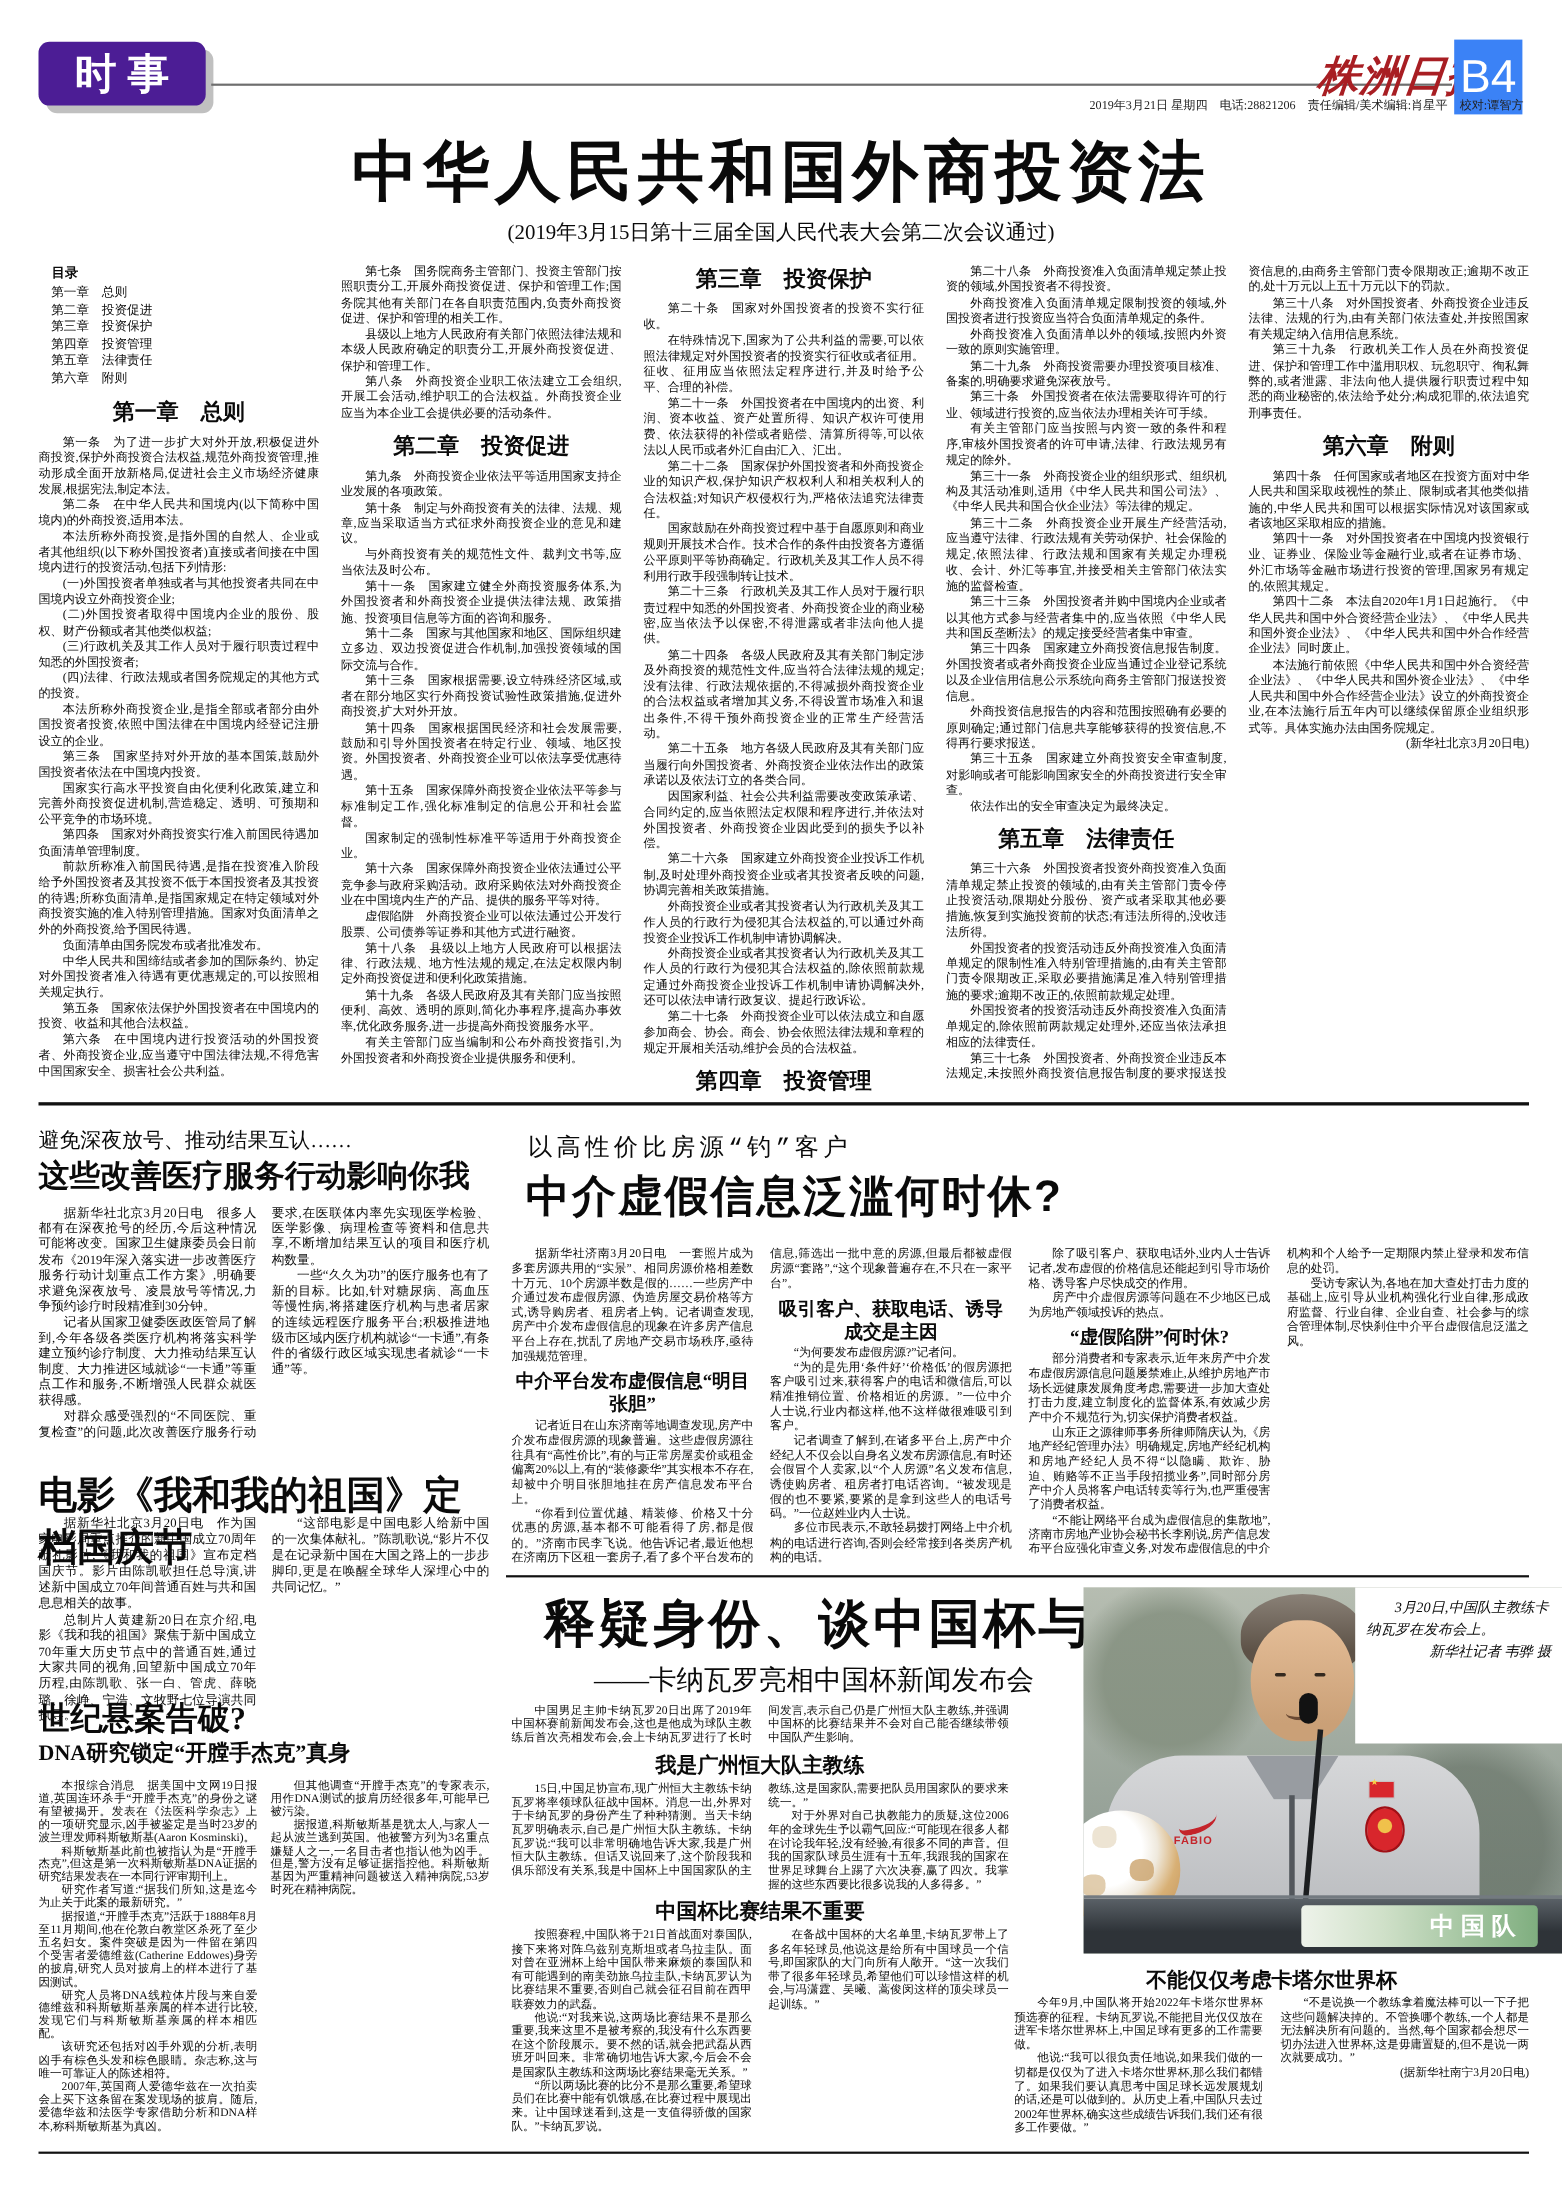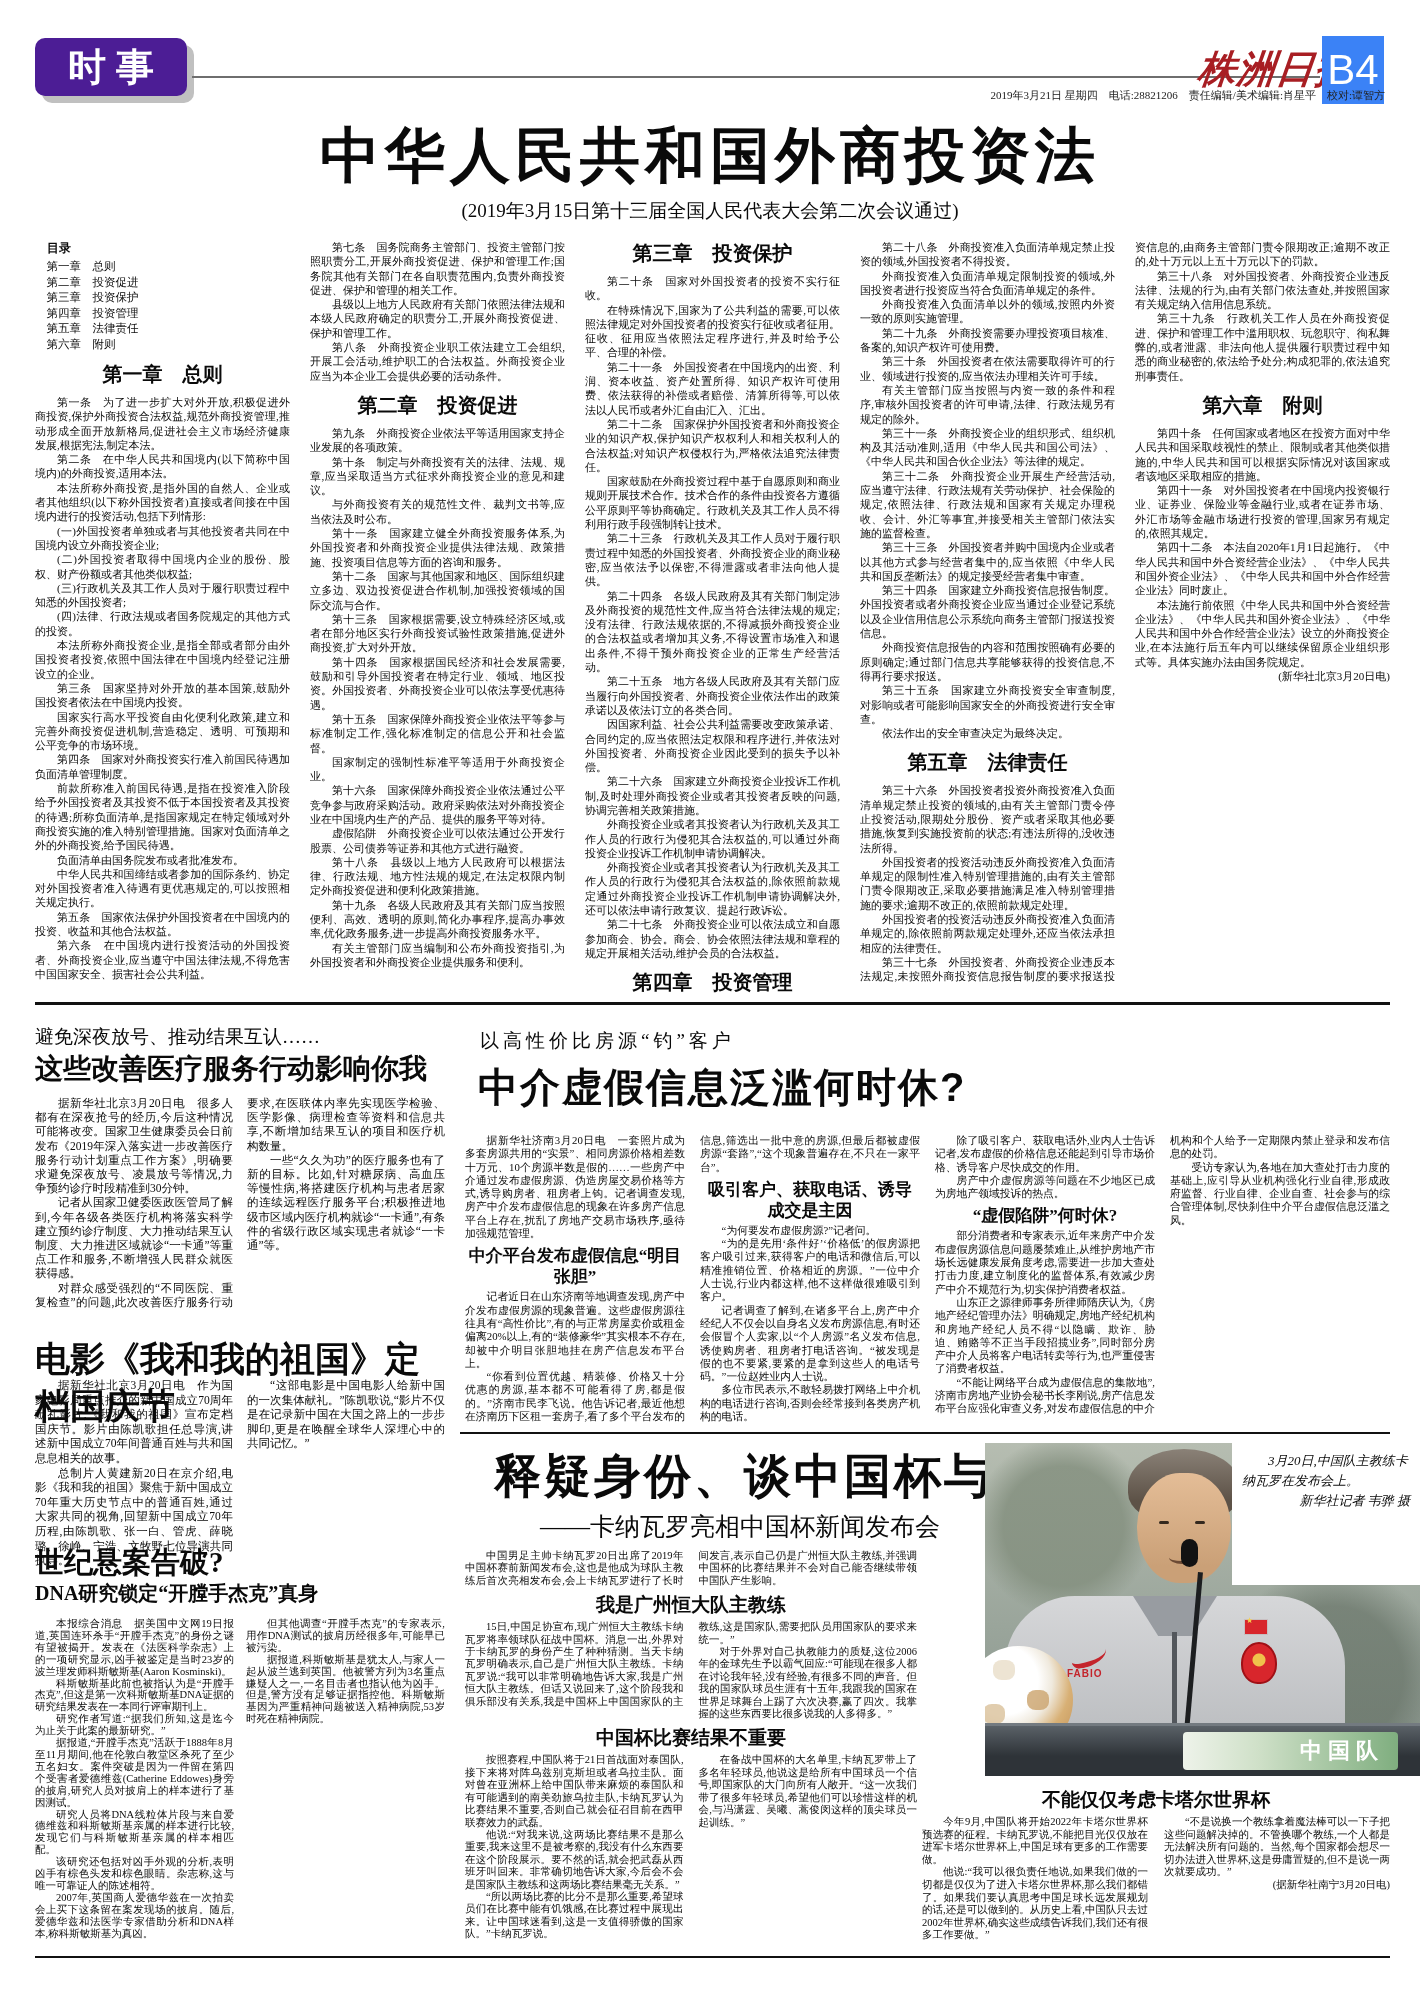--- a/index.html
+++ b/index.html
@@ -41,21 +41,21 @@
   .med-body{left:35px;top:1096px;width:410px;height:224px;column-count:2;column-gap:14px;}
   .med-body .flow-para{font-size:11.5px;line-height:14.2px;}
   .movie-headline{left:35px;top:1336px;width:412px;font-weight:bold;font-size:35px;}
   .movie-body{left:35px;top:1378px;width:410px;height:208px;column-count:2;column-gap:14px;}
   .movie-body .flow-para{font-size:11.5px;line-height:14.6px;}
   .ripper-h1{left:35px;top:1543px;font-weight:bold;font-size:29px;}
   .ripper-h2{left:35px;top:1580px;font-weight:bold;font-size:20px;}
   .ripper-body{left:35px;top:1618px;width:410px;height:336px;column-count:2;column-gap:12px;}
   .ripper-body .flow-para{font-size:10.5px;line-height:11.9px;}
   
-  .agent-kicker{left:480px;top:1028px;font-size:19px;letter-spacing:4px;}
+  .agent-kicker{left:480px;top:1028px;font-size:22px;letter-spacing:4px;font-family:Liberation Mono, monospace;}
   .agent-headline{left:478px;top:1060px;font-family:"Liberation Sans",sans-serif;font-weight:bold;font-size:40px;letter-spacing:2px;}
   .agent-body{left:465px;top:1134px;width:925px;height:294px;column-count:4;column-gap:15px;}
   .agent-body .flow-para{font-size:10.8px;line-height:13.3px;}
   .agent-body .flow-subhead{font-size:17px;line-height:21px;margin:5px 0 3px;}
   
   .cann-headline{left:494px;top:1445px;font-weight:bold;font-size:47px;letter-spacing:3px;}
   .cann-sub{left:540px;top:1510px;font-size:25px;}
   .cann-left{left:465px;top:1550px;width:452px;height:407px;column-count:2;column-gap:15px;}
   .cann-left .flow-para{font-size:10.5px;line-height:12.4px;}
   .cann-left .flow-subhead,.cann-right .flow-subhead{column-span:all;font-size:19px;margin:5px 0 3px;}
@@ -177,21 +177,21 @@
         <p class="flow-para">第二十五条　地方各级人民政府及其有关部门应当履行向外国投资者、外商投资企业依法作出的政策承诺以及依法订立的各类合同。</p>
         <p class="flow-para">因国家利益、社会公共利益需要改变政策承诺、合同约定的,应当依照法定权限和程序进行,并依法对外国投资者、外商投资企业因此受到的损失予以补偿。</p>
         <p class="flow-para">第二十六条　国家建立外商投资企业投诉工作机制,及时处理外商投资企业或者其投资者反映的问题,协调完善相关政策措施。</p>
         <p class="flow-para">外商投资企业或者其投资者认为行政机关及其工作人员的行政行为侵犯其合法权益的,可以通过外商投资企业投诉工作机制申请协调解决。</p>
         <p class="flow-para">外商投资企业或者其投资者认为行政机关及其工作人员的行政行为侵犯其合法权益的,除依照前款规定通过外商投资企业投诉工作机制申请协调解决外,还可以依法申请行政复议、提起行政诉讼。</p>
         <p class="flow-para">第二十七条　外商投资企业可以依法成立和自愿参加商会、协会。商会、协会依照法律法规和章程的规定开展相关活动,维护会员的合法权益。</p>
         <p class="flow-head">第四章　投资管理</p>
         <p class="flow-para">第二十八条　外商投资准入负面清单规定禁止投资的领域,外国投资者不得投资。</p>
         <p class="flow-para">外商投资准入负面清单规定限制投资的领域,外国投资者进行投资应当符合负面清单规定的条件。</p>
         <p class="flow-para">外商投资准入负面清单以外的领域,按照内外资一致的原则实施管理。</p>
-        <p class="flow-para">第二十九条　外商投资需要办理投资项目核准、备案的,知识产权许可使用费。</p>
+        <p class="flow-para">第二十九条　外商投资需要办理投资项目核准、备案的,明确要求避免深夜放号。</p>
         <p class="flow-para">第三十条　外国投资者在依法需要取得许可的行业、领域进行投资的,应当依法办理相关许可手续。</p>
         <p class="flow-para">有关主管部门应当按照与内资一致的条件和程序,审核外国投资者的许可申请,法律、行政法规另有规定的除外。</p>
         <p class="flow-para">第三十一条　外商投资企业的组织形式、组织机构及其活动准则,适用《中华人民共和国公司法》、《中华人民共和国合伙企业法》等法律的规定。</p>
         <p class="flow-para">第三十二条　外商投资企业开展生产经营活动,应当遵守法律、行政法规有关劳动保护、社会保险的规定,依照法律、行政法规和国家有关规定办理税收、会计、外汇等事宜,并接受相关主管部门依法实施的监督检查。</p>
         <p class="flow-para">第三十三条　外国投资者并购中国境内企业或者以其他方式参与经营者集中的,应当依照《中华人民共和国反垄断法》的规定接受经营者集中审查。</p>
         <p class="flow-para">第三十四条　国家建立外商投资信息报告制度。外国投资者或者外商投资企业应当通过企业登记系统以及企业信用信息公示系统向商务主管部门报送投资信息。</p>
         <p class="flow-para">外商投资信息报告的内容和范围按照确有必要的原则确定;通过部门信息共享能够获得的投资信息,不得再行要求报送。</p>
         <p class="flow-para">第三十五条　国家建立外商投资安全审查制度,对影响或者可能影响国家安全的外商投资进行安全审查。</p>
         <p class="flow-para">依法作出的安全审查决定为最终决定。</p>
         <p class="flow-head">第五章　法律责任</p>

